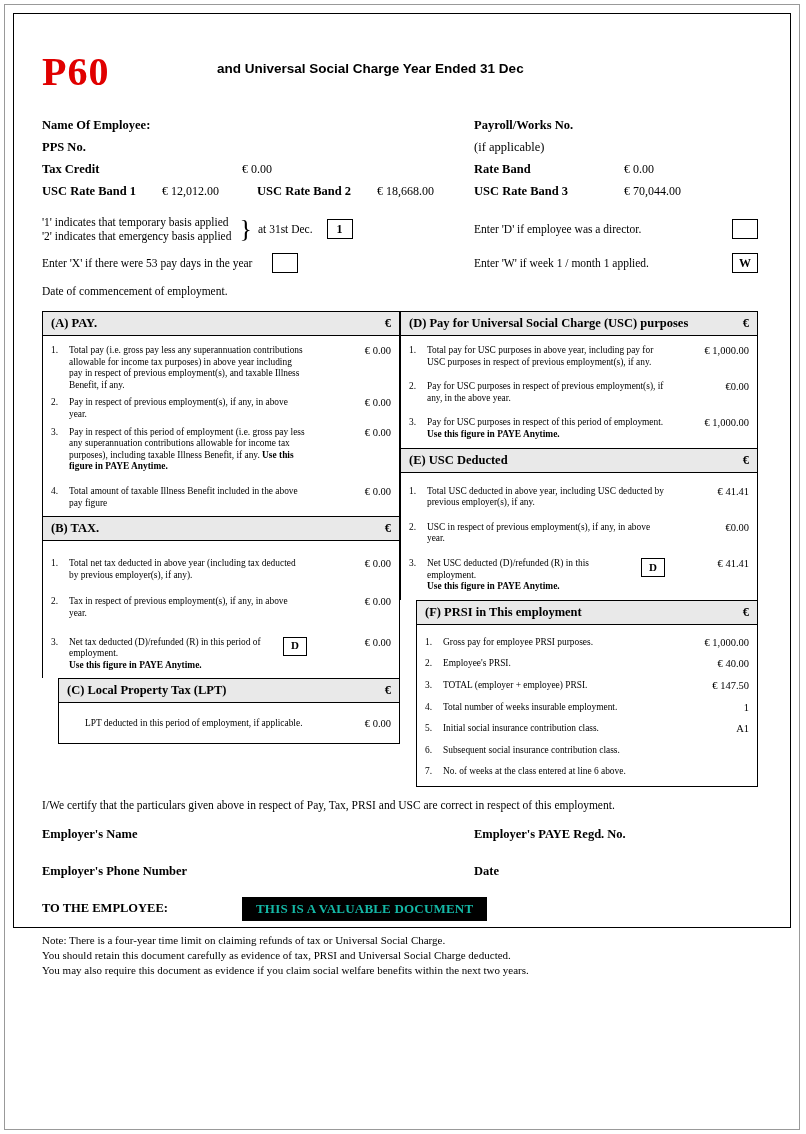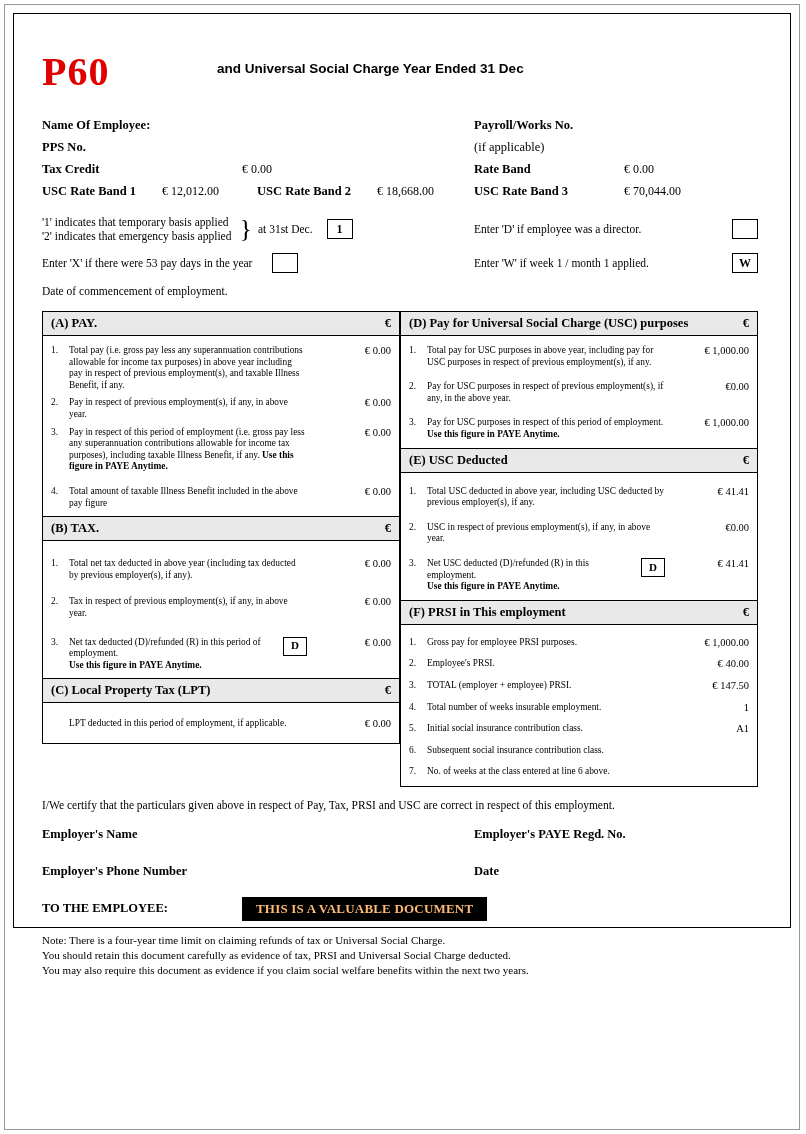--- a/index.html
+++ b/index.html
@@ -131,21 +131,21 @@
   }
   .col {
     width: 358px;
     box-sizing: border-box;
   }
   .sec {
     border: 1px solid #000000;
     border-bottom: none;
     box-sizing: border-box;
   }
-  .sec.last { border-bottom: 1px solid #000000; }
+  .sec.last { border-bottom: 1px solid #000000; margin-left: 16px; }
   .sec-head {
     background: #e9e9e9;
     border-bottom: 1px solid #000000;
     display: flex;
     justify-content: space-between;
     align-items: center;
     padding: 4px 8px 4px 8px;
     font-weight: bold;
     font-size: 12.5px;
   }
@@ -194,21 +194,21 @@
   .valuable-row {
     margin-top: 18px;
     display: flex;
     align-items: center;
     font-size: 12.5px;
     font-weight: bold;
   }
   .valuable-row .a { width: 200px; }
   .valuable {
     background: #000000;
-    color: #fdba74;
+    color: #14b8a6;
     font-weight: bold;
     font-size: 13px;
     padding: 4px 14px;
     letter-spacing: 0.2px;
   }
   .notes {
     margin-top: 12px;
     font-size: 11px;
     line-height: 15px;
   }

